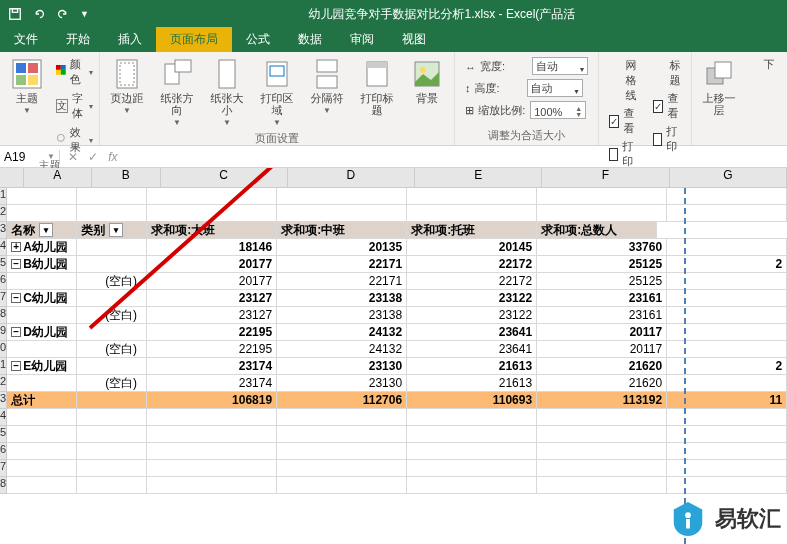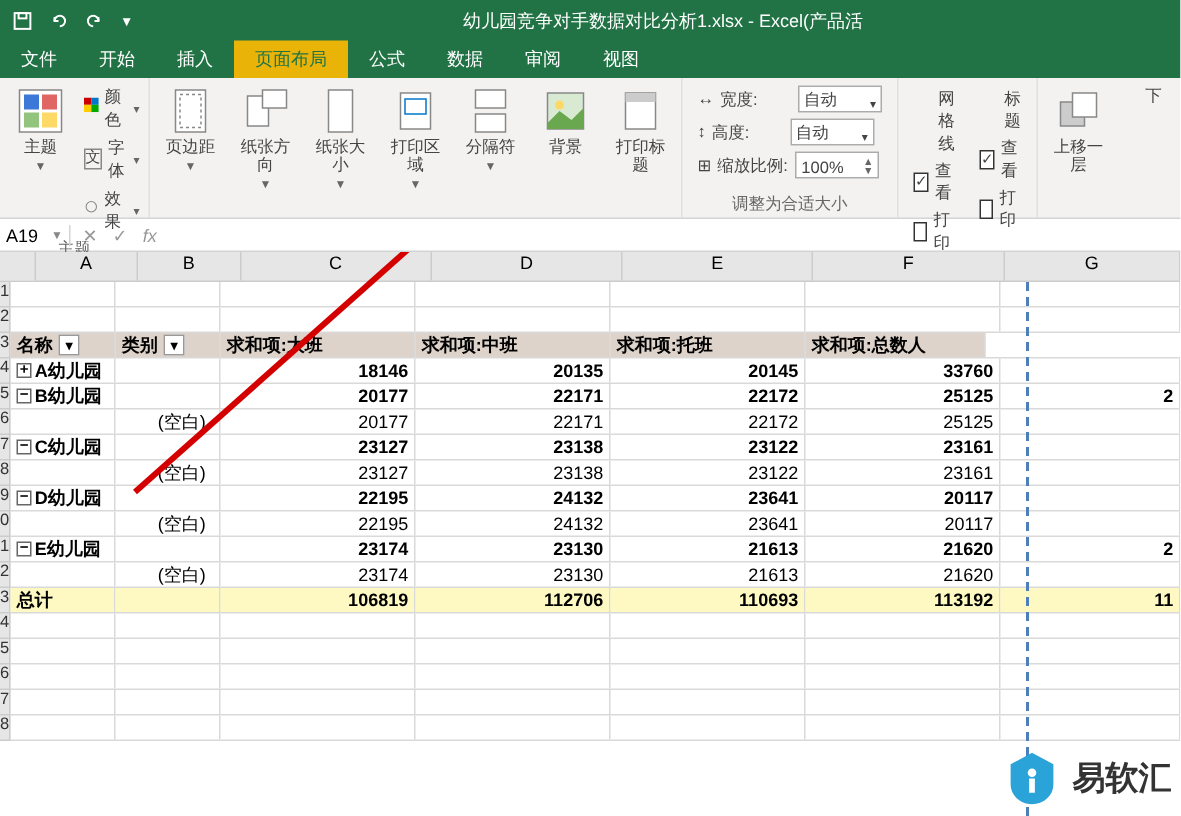--- a/index.html
+++ b/index.html
@@ -36,21 +36,21 @@
     .size-input { width: 56px; height: 18px; background: #fff; border: 1px solid #ababab; font-size: 11px; display: flex; align-items: flex-end; justify-content: space-between; padding: 0 3px; }
     .spin { display: flex; flex-direction: column; gap: 0; }
     .spin span { font-size: 7px; line-height: 6px; color: #666; }
     .check-col { display: flex; flex-direction: column; gap: 3px; padding: 2px 6px; }
     .check-header { font-size: 11px; color: #444; text-align: center; margin-left: 16px; }
     .check-row { display: flex; align-items: center; gap: 4px; font-size: 11px; }
     .chk { width: 13px; height: 13px; border: 1px solid #333; display: inline-flex; align-items: center; justify-content: center; font-size: 10px; background: #fff; }
 
     
     .formula-bar { height: 22px; border-bottom: 1px solid #d4d4d4; display: flex; align-items: center; font-size: 12px; background: #fff; }
-    .name-box { width: 47px; border-right: 1px solid #d4d4d4; padding: 0 4px; display: flex; align-items: center; justify-content: space-between; }
+    .name-box { width: 60px; border-right: 1px solid #d4d4d4; padding: 0 4px; display: flex; align-items: center; justify-content: space-between; }
     .name-box .dd { font-size: 8px; color: #888; }
     .fx-area { display: flex; align-items: center; gap: 10px; padding: 0 8px; color: #999; }
     .fx-btn { font-style: italic; }
 
     
     .grid-area { position: relative; height: calc(544px - 28px - 24px - 94px - 22px); overflow: hidden; }
     .col-headers { display: flex; height: 20px; background: #e6e6e6; border-bottom: 1px solid #ccc; font-size: 12px; }
     .corner { width: 24px; border-right: 1px solid #ccc; background: #e6e6e6; }
     .col-headers div.ch { border-right: 1px solid #ccc; text-align: center; }
     .sheet-body { display: flex; }
@@ -63,21 +63,21 @@
     .c-B { width: 70px; }
     .c-C { width: 130px; }
     .c-D { width: 130px; }
     .c-E { width: 130px; }
     .c-F { width: 130px; }
     .c-G { width: 120px; }
     .hdr-row .cell { background: #ddd3ca; font-weight: bold; }
     .hdr-row .cell .dd-btn { margin-left: 4px; width: 14px; height: 14px; border: 1px solid #999; background: #fff; display: inline-flex; align-items: center; justify-content: center; font-size: 9px; }
     .bold { font-weight: bold; }
     .num { justify-content: flex-end; }
-    .total-row .cell { background: #fef9c3; font-weight: bold; }
+    .total-row .cell { background: #fdba74; font-weight: bold; }
     .indent { padding-left: 28px; }
     .expand { display: inline-block; width: 10px; height: 10px; border: 1px solid #666; text-align: center; line-height: 8px; font-size: 10px; margin-right: 2px; background: #fff; }
     
     .page-break { position: absolute; top: 20px; bottom: 0; left: calc(24px + 70px + 70px + 130px + 130px + 130px + 130px); border-left: 2px dashed #4f7fb8; pointer-events: none; }
     
     .red-arrow { position: absolute; pointer-events: none; }
 
     
     .watermark { position: absolute; right: 6px; bottom: 6px; display: flex; align-items: center; gap: 8px; font-size: 22px; font-weight: bold; color: #333; }
     .wm-icon { width: 38px; height: 38px; }
@@ -213,37 +213,38 @@
               <rect x="6" y="2" width="20" height="12" fill="#fff" stroke="#888"></rect>
               <rect x="6" y="18" width="20" height="12" fill="#fff" stroke="#888"></rect>
             </svg>
           </div>
         <div class="lbl">分隔符</div>
           <div class="dd">▼</div>
       </div>
       <div class="big-btn">
         <div class="icon-box">
             <svg viewBox="0 0 32 32">
+              <rect x="6" y="4" width="20" height="24" fill="#fff" stroke="#888"></rect>
+              <rect x="6" y="4" width="20" height="6" fill="#ccc"></rect>
+            </svg>
+          </div>
+        <div class="lbl">打印标题</div>
+      </div>
+      <div class="big-btn">
+        <div class="icon-box">
+            <svg viewBox="0 0 32 32">
               <rect x="4" y="4" width="24" height="24" fill="#d9ead3" stroke="#888"></rect>
               <circle cx="12" cy="12" r="3" fill="#ffd966"></circle>
               <path d="M4 24 L12 16 L20 22 L28 14 L28 28 L4 28 Z" fill="#6aa84f"></path>
             </svg>
           </div>
         <div class="lbl">背景</div>
       </div>
-      <div class="big-btn">
-        <div class="icon-box">
-            <svg viewBox="0 0 32 32">
-              <rect x="6" y="4" width="20" height="24" fill="#fff" stroke="#888"></rect>
-              <rect x="6" y="4" width="20" height="6" fill="#ccc"></rect>
-            </svg>
-          </div>
-        <div class="lbl">打印标题</div>
-      </div>
-    </div>
+    </div>
+    <div class="group-label">页面设置</div>
   </div>
 
   <div class="group">
     <div class="group-body" style="flex-direction:column;gap:2px;padding:2px 6px">
       <div class="size-row">
         <span>↔</span>
         <span class="lbl">宽度:</span>
         <div class="size-input">
             <span>自动</span>
             <span style="font-size:8px">▾</span>

